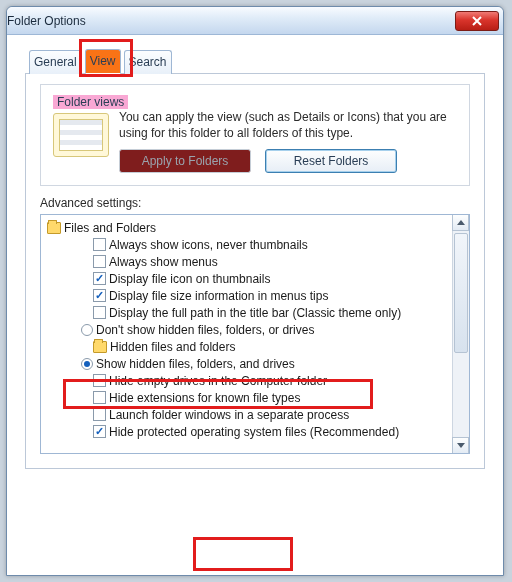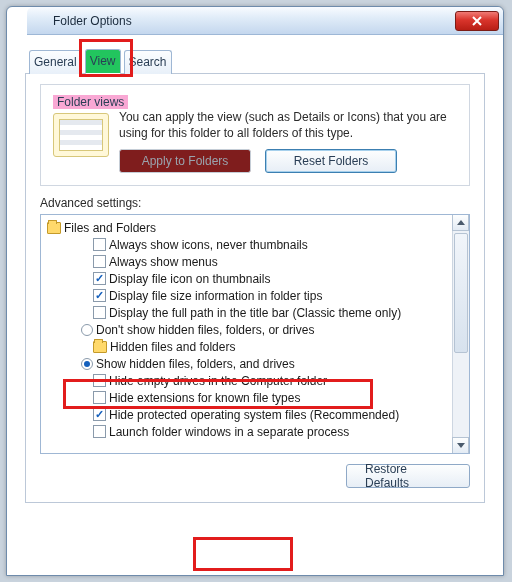--- a/index.html
+++ b/index.html
@@ -1,25 +1,25 @@
 <!DOCTYPE html>
 <html><head>
 <meta charset="utf-8">
 <style>
   * { box-sizing: border-box; font-family: "Segoe UI", Tahoma, sans-serif; font-size: 12px; }
   body { margin: 0; background: #c9d3dd; width: 512px; height: 582px; overflow: hidden; }
   .window { position: absolute; left: 6px; top: 6px; width: 498px; height: 570px; background: #fff; border: 1px solid #6e8bab; border-radius: 6px 6px 0 0; box-shadow: 0 0 4px rgba(0,0,0,.25); }
-  .titlebar { height: 28px; background: linear-gradient(#f8fbff,#e0ecf8 40%,#c4d7ee); border-bottom: 1px solid #9db7d6; display:flex; align-items:center; padding:0 4px 0 26px; border-radius:6px 6px 0 0;margin-left:20px;}
+  .titlebar { height: 28px; background: linear-gradient(#f8fbff,#e0ecf8 40%,#c4d7ee); border-bottom: 1px solid #9db7d6; display:flex; align-items:center; padding:0 4px 0 0; border-radius:6px 6px 0 0;}
   .titlebar .title { flex:1; color:#1b2b3d; }
   .close-btn { width:44px; height:20px; background: linear-gradient(#f07a74,#d9342b 45%,#b81e15); border:1px solid #7b1c16; border-radius:3px; color:#fff; display:flex; align-items:center; justify-content:center; cursor:pointer; }
   .close-btn svg { width:10px; height:10px; }
   .client { padding: 14px 18px 14px 18px; }
   .tabs { display:flex; align-items:flex-end; margin-bottom:-1px; padding-left:4px; }
   .tab { padding:4px 4px 5px; border:1px solid #9fb7d4; background:linear-gradient(#fbfdff,#e8f0f9); border-bottom:none; border-radius:3px 3px 0 0; margin-right:3px; cursor:pointer; color:#2a3e55;}
-  .tab.active { background:#22c55e; position:relative; z-index:2; border-bottom:1px solid #fff; }
+  .tab.active { background:#f97316; position:relative; z-index:2; border-bottom:1px solid #fff; }
   .panel { border:1px solid #bcc8d8; background:#fff; padding:10px 14px 14px; }
   .fieldset { border:1px solid #d0d7e1; padding:10px 12px 12px; margin-bottom:10px; }
   .fieldset-legend { margin-top:-18px; background:#f9a8d4; padding:0 4px; display:inline-block; color:#2a3e55;text-align:center; }
   .fv-row { display:flex; gap:10px; }
   .folder-icon { width:56px; height:44px; background:#fff8d9; border:1px solid #d7c77a; border-radius:3px; position:relative; margin-top:4px;}
   .folder-icon::before { content:""; position:absolute; left:5px; top:5px; right:5px; bottom:5px; background: repeating-linear-gradient( to bottom, #e5e9ef 0 5px, #fff 5px 10px); border:1px solid #d7c77a;}
   .fv-text { flex:1; color:#2a2a2a; line-height:1.35; }
   .btnrow { display:flex; gap:14px; margin-top:8px; }
   .btn { height:24px; padding:0 18px; background:linear-gradient(#fdfefe,#e7eef6); border:1px solid #8fa9c7; border-radius:3px; color:#2a3e55; cursor:pointer; display:inline-flex; align-items:center; justify-content:center;}
   .btn.disabled { color:#9aa3ad; border-color:#c5cdd6; background:#7f1d1d; cursor:default;}
@@ -97,21 +97,21 @@
           <div class="node indent1">
               <span class="chk"></span>
               <span class="txt">Always show menus</span>
             </div>
           <div class="node indent1">
               <span class="chk checked"></span>
               <span class="txt">Display file icon on thumbnails</span>
             </div>
           <div class="node indent1">
               <span class="chk checked"></span>
-              <span class="txt">Display file size information in folder tips</span>
+              <span class="txt">Display file size information in menus tips</span>
             </div>
           <div class="node indent1">
               <span class="chk"></span>
               <span class="txt">Display the full path in the title bar (Classic theme only)</span>
             </div>
           <div class="node indent2">
               <span class="rdo"></span>
               <span class="txt">Don't show hidden files, folders, or drives</span>
             </div>
           <div class="node indent1">
@@ -124,42 +124,39 @@
             </div>
           <div class="node indent1">
               <span class="chk"></span>
               <span class="txt">Hide empty drives in the Computer folder</span>
             </div>
           <div class="node indent1">
               <span class="chk"></span>
               <span class="txt">Hide extensions for known file types</span>
             </div>
           <div class="node indent1">
+              <span class="chk"></span>
+              <span class="txt">Launch folder windows in a separate process</span>
+            </div>
+          <div class="node indent1">
               <span class="chk checked"></span>
               <span class="txt">Hide protected operating system files (Recommended)</span>
-            </div>
-          <div class="node indent1">
-              <span class="chk"></span>
-              <span class="txt">Launch folder windows in a separate process</span>
             </div>
         </div>
         <div class="scrollbar">
           <div class="sb-btn up">
               <div class="arrow u"></div>
             </div>
           <div class="sb-thumb"></div>
           <div class="sb-btn down">
               <div class="arrow d"></div>
             </div>
         </div>
       </div>
 
-      <div class="restore-row">
-        <div class="btn" style="width:124px">Restore Defaults</div>
-      </div>
     </div>
 
   </div>
 
   <div class="red-box" style="left:72px; top:32px; width:54px; height:38px;"></div>
   <div class="red-box" style="left:56px; top:372px; width:310px; height:30px;"></div>
   <div class="red-box" style="left:186px; top:530px; width:100px; height:34px;"></div>
 </div>
 
 </body></html>

